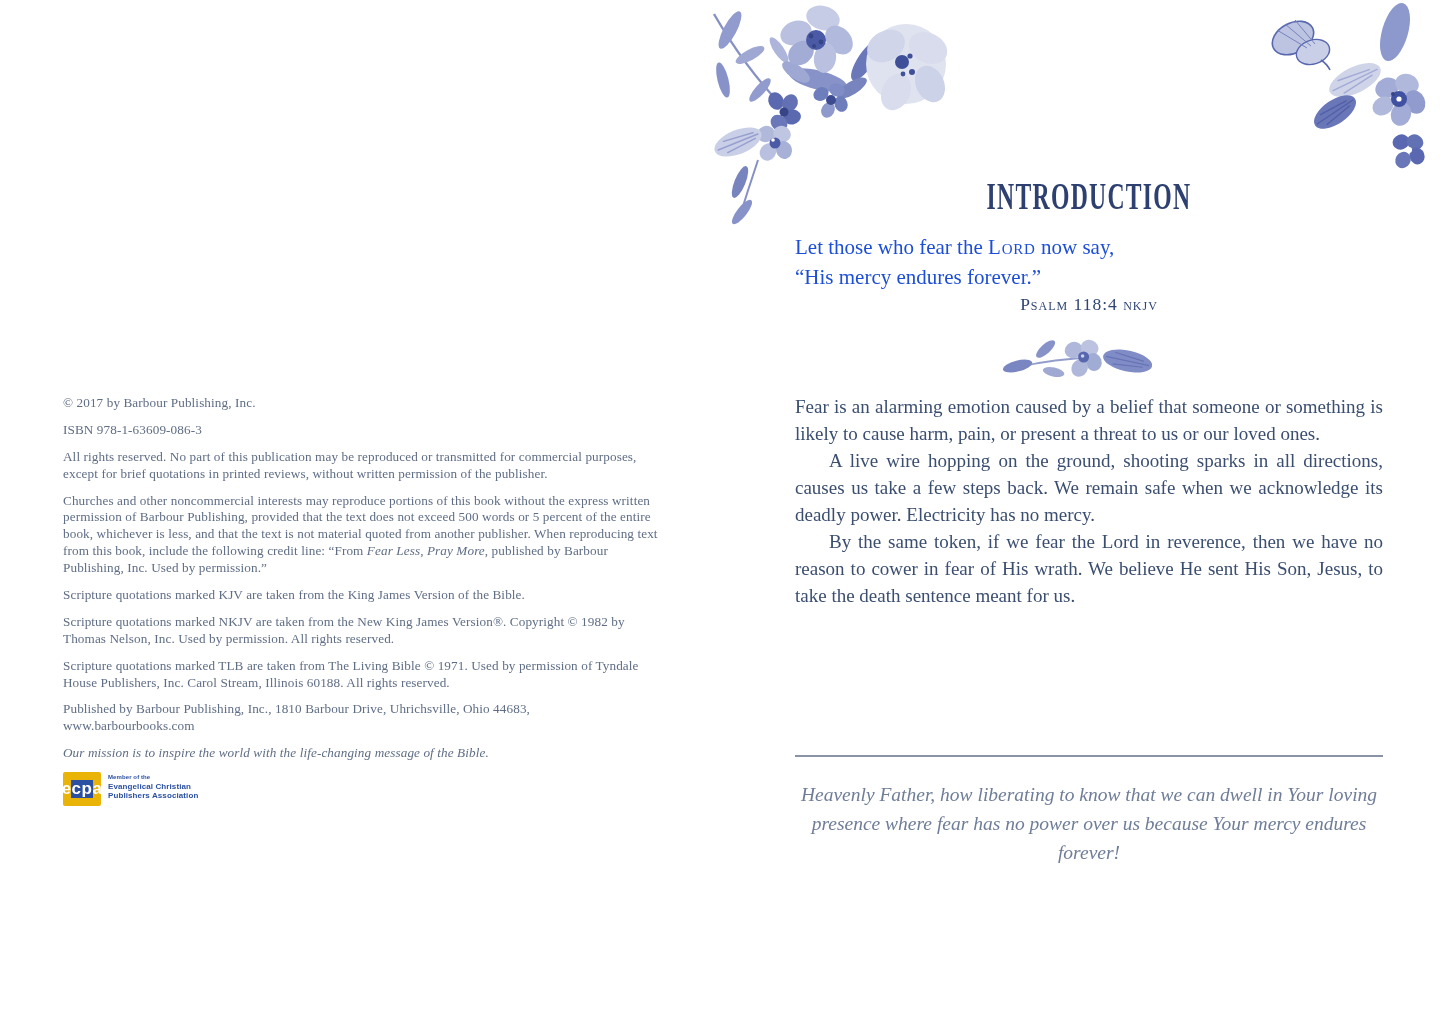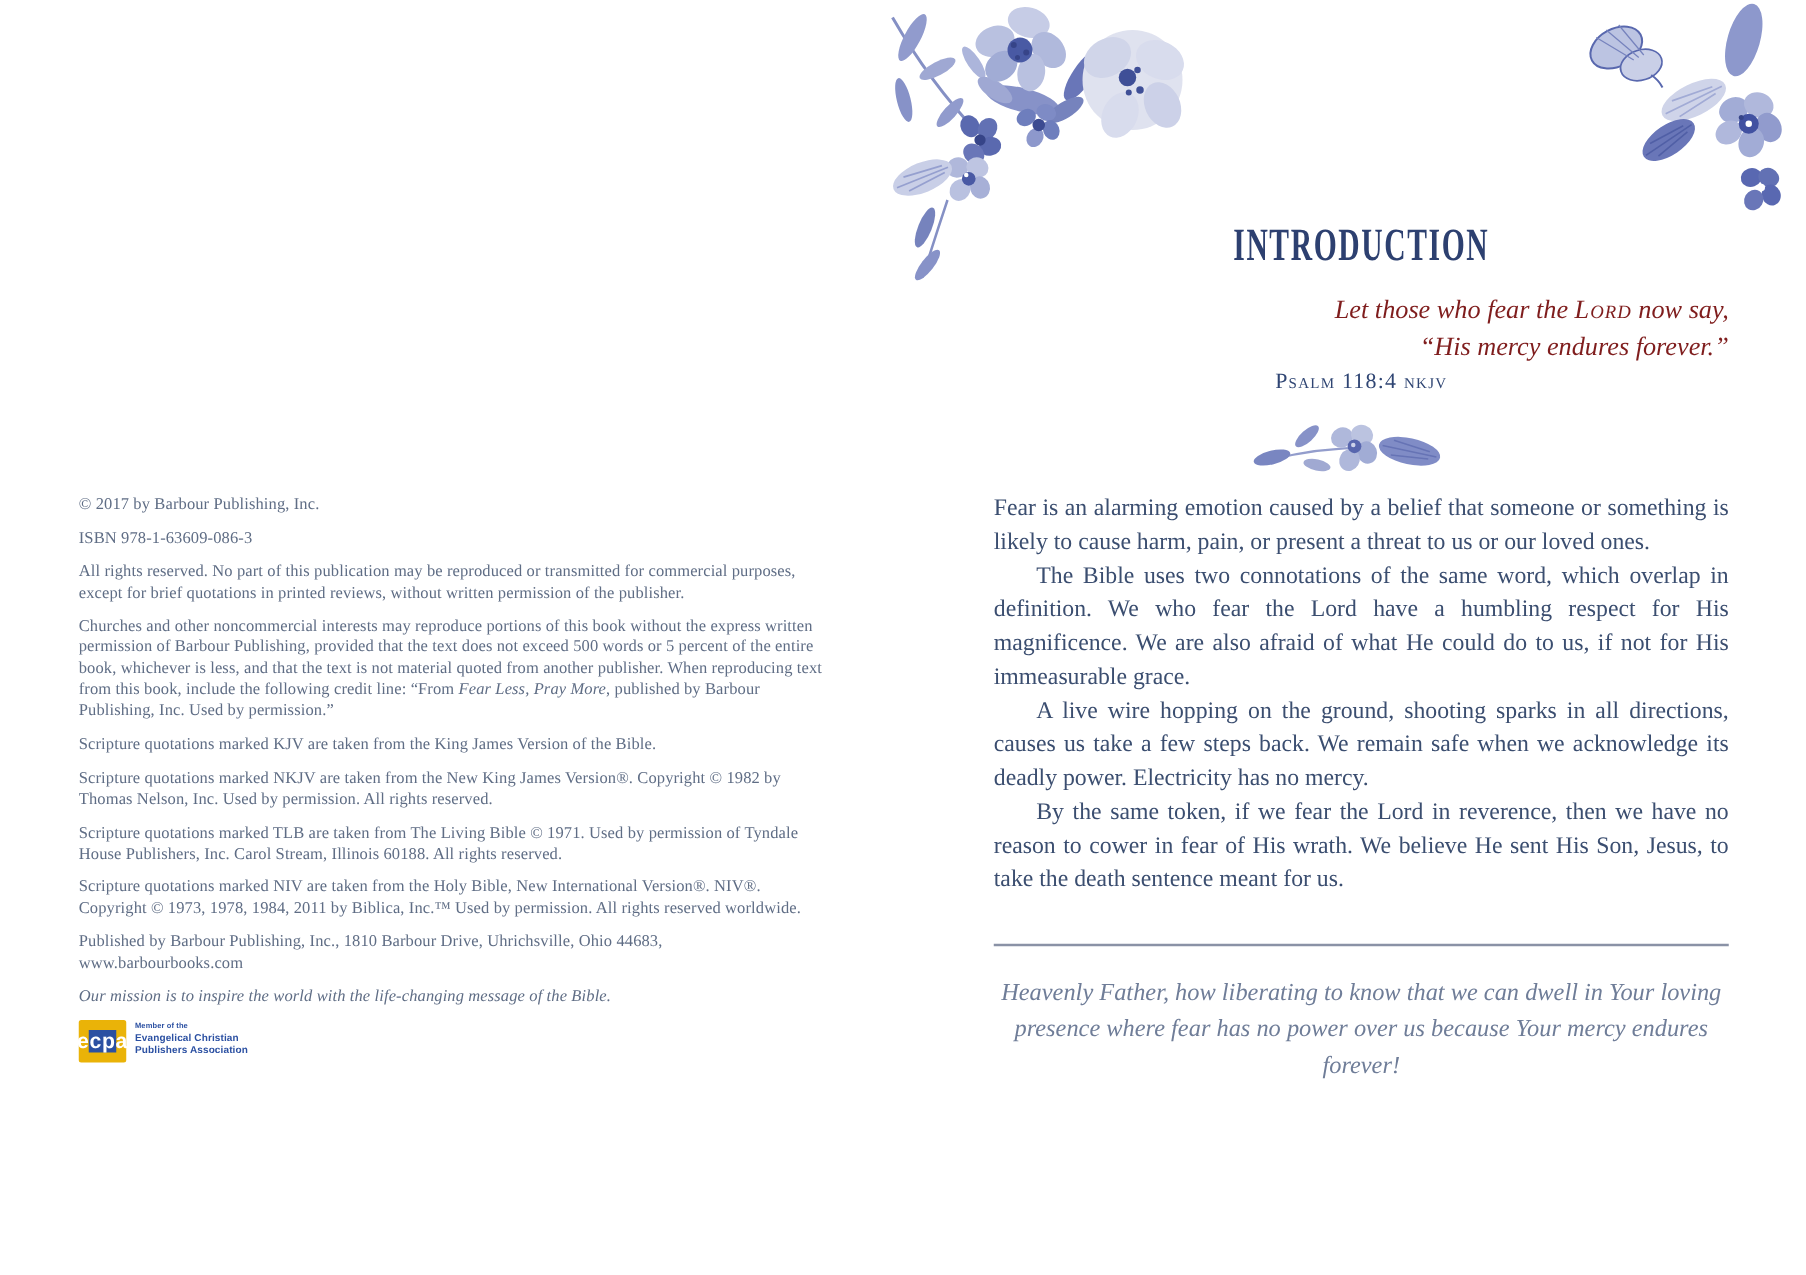--- a/index.html
+++ b/index.html
@@ -41,21 +41,21 @@
 
   .intro-title {
     position:absolute; left:72px; right:62px; top:178px;
     text-align:center; color:#2d4070; font-weight:bold;
     font-size:37px; line-height:1;
   }
   .intro-title .squeeze { display:inline-block; transform:scaleX(0.64); transform-origin:center; letter-spacing:2px; }
 
   .epigraph {
     position:absolute; left:72px; right:62px; top:233px;
-    text-align:right; font-style:italic; color:#7f1d1d;
+    text-align:left; color:#1d4ed8;
     font-size:21px; line-height:1.42;
   }
   .sc { font-variant:small-caps; letter-spacing:0.8px; }
   .epigraph-ref {
     position:absolute; left:72px; right:62px; top:294px;
     text-align:center; color:#2f4573; font-size:17.5px;
     font-variant:small-caps; letter-spacing:1px; font-style:normal;
   }
 
   .body-text {
@@ -84,21 +84,20 @@
 
   <section class="page-left">
     <div class="colophon">
       <p>© 2017 by Barbour Publishing, Inc.</p>
       <p>ISBN 978-1-63609-086-3</p>
       <p>All rights reserved. No part of this publication may be reproduced or transmitted for commercial purposes, except for brief quotations in printed reviews, without written permission of the publisher.</p>
       <p><span>Churches and other noncommercial interests may reproduce portions of this book without the express written permission of Barbour Publishing, provided that the text does not exceed 500 words or 5 percent of the entire book, whichever is less, and that the text is not material quoted from another publisher. When reproducing text from this book, include the following credit line: “From </span><span class="em-title">Fear Less, Pray More</span><span>, published by Barbour Publishing, Inc. Used by permission.”</span></p>
       <p>Scripture quotations marked KJV are taken from the King James Version of the Bible.</p>
       <p>Scripture quotations marked NKJV are taken from the New King James Version®. Copyright © 1982 by Thomas Nelson, Inc. Used by permission. All rights reserved.</p>
       <p>Scripture quotations marked TLB are taken from The Living Bible © 1971. Used by permission of Tyndale House Publishers, Inc. Carol Stream, Illinois 60188. All rights reserved.</p>
-      <p>Scripture quotations marked NIV are taken from the Holy Bible, New International Version®. NIV®. Copyright © 1973, 1978, 1984, 2011 by Biblica, Inc.™ Used by permission. All rights reserved worldwide.</p>
       <p>Published by Barbour Publishing, Inc., 1810 Barbour Drive, Uhrichsville, Ohio 44683, www.barbourbooks.com</p>
       <p class="mission">Our mission is to inspire the world with the life-changing message of the Bible.</p>
       <div class="ecpa">
         <div class="ecpa-mark">ecpa</div>
         <div class="ecpa-lines">
           <div class="t1">Member of the</div>
           <div class="t2">Evangelical Christian</div>
           <div class="t3">Publishers Association</div>
         </div>
       </div>
@@ -249,21 +248,20 @@
         </g>
         <g transform="rotate(12 132 33)">
           <ellipse cx="132" cy="33" rx="25" ry="10.5" fill="#7683c2"></ellipse>
           <path d="M110 33 H154 M118 27 L148 30 M118 39 L148 36" stroke="#5a68af" stroke-width="1.2" fill="none"></path>
         </g>
       </g>
     </svg>
 
     <div class="body-text">
       <p>Fear is an alarming emotion caused by a belief that someone or something is likely to cause harm, pain, or present a threat to us or our loved ones.</p>
-      <p class="indent">The Bible uses two connotations of the same word, which overlap in definition. We who fear the Lord have a humbling respect for His magnificence. We are also afraid of what He could do to us, if not for His immeasurable grace.</p>
       <p class="indent">A live wire hopping on the ground, shooting sparks in all directions, causes us take a few steps back. We remain safe when we acknowledge its deadly power. Electricity has no mercy.</p>
       <p class="indent">By the same token, if we fear the Lord in reverence, then we have no reason to cower in fear of His wrath. We believe He sent His Son, Jesus, to take the death sentence meant for us.</p>
     </div>
 
     <hr class="divider">
 
     <div class="prayer">Heavenly Father, how liberating to know that we can dwell in Your loving presence where fear has no power over us because Your mercy endures forever!</div>
 
   </section>
 </div>

